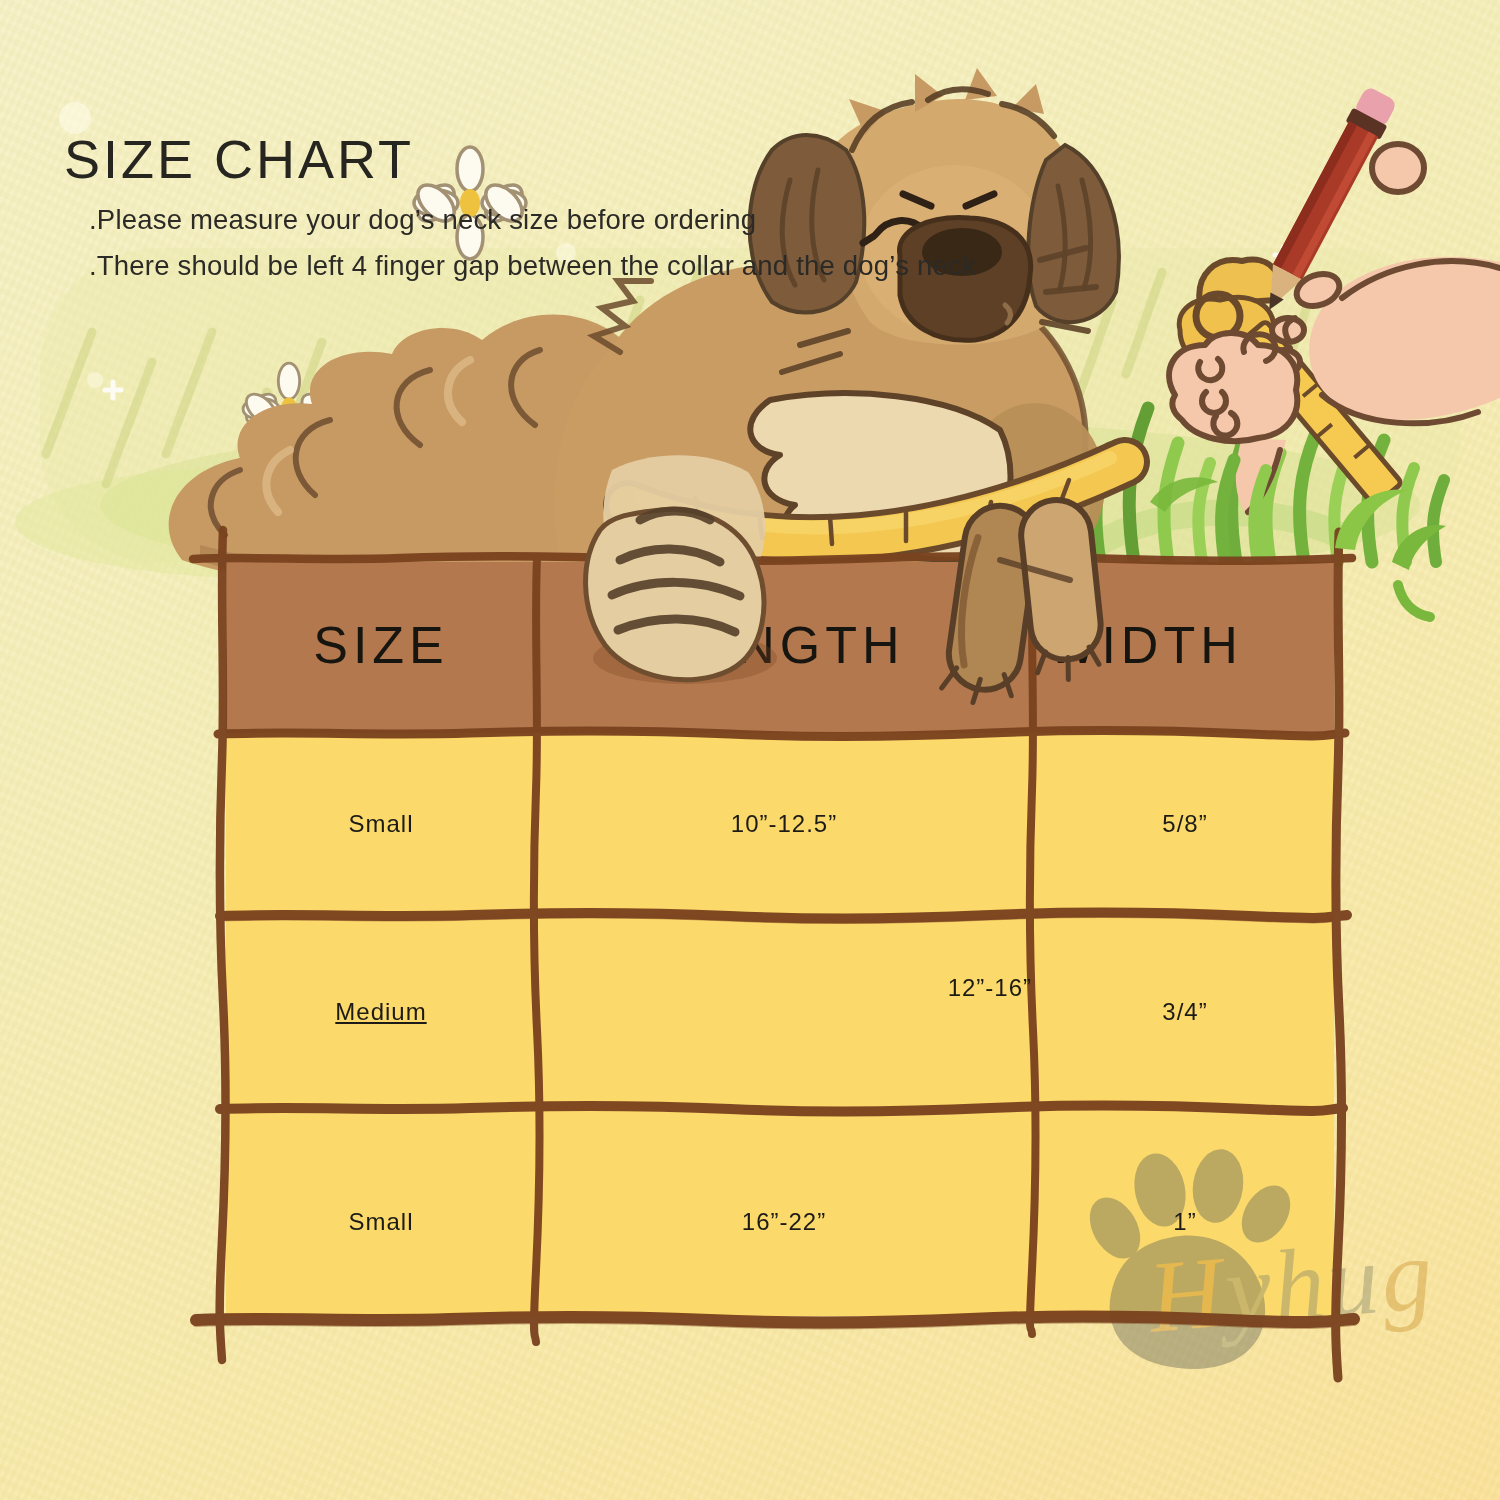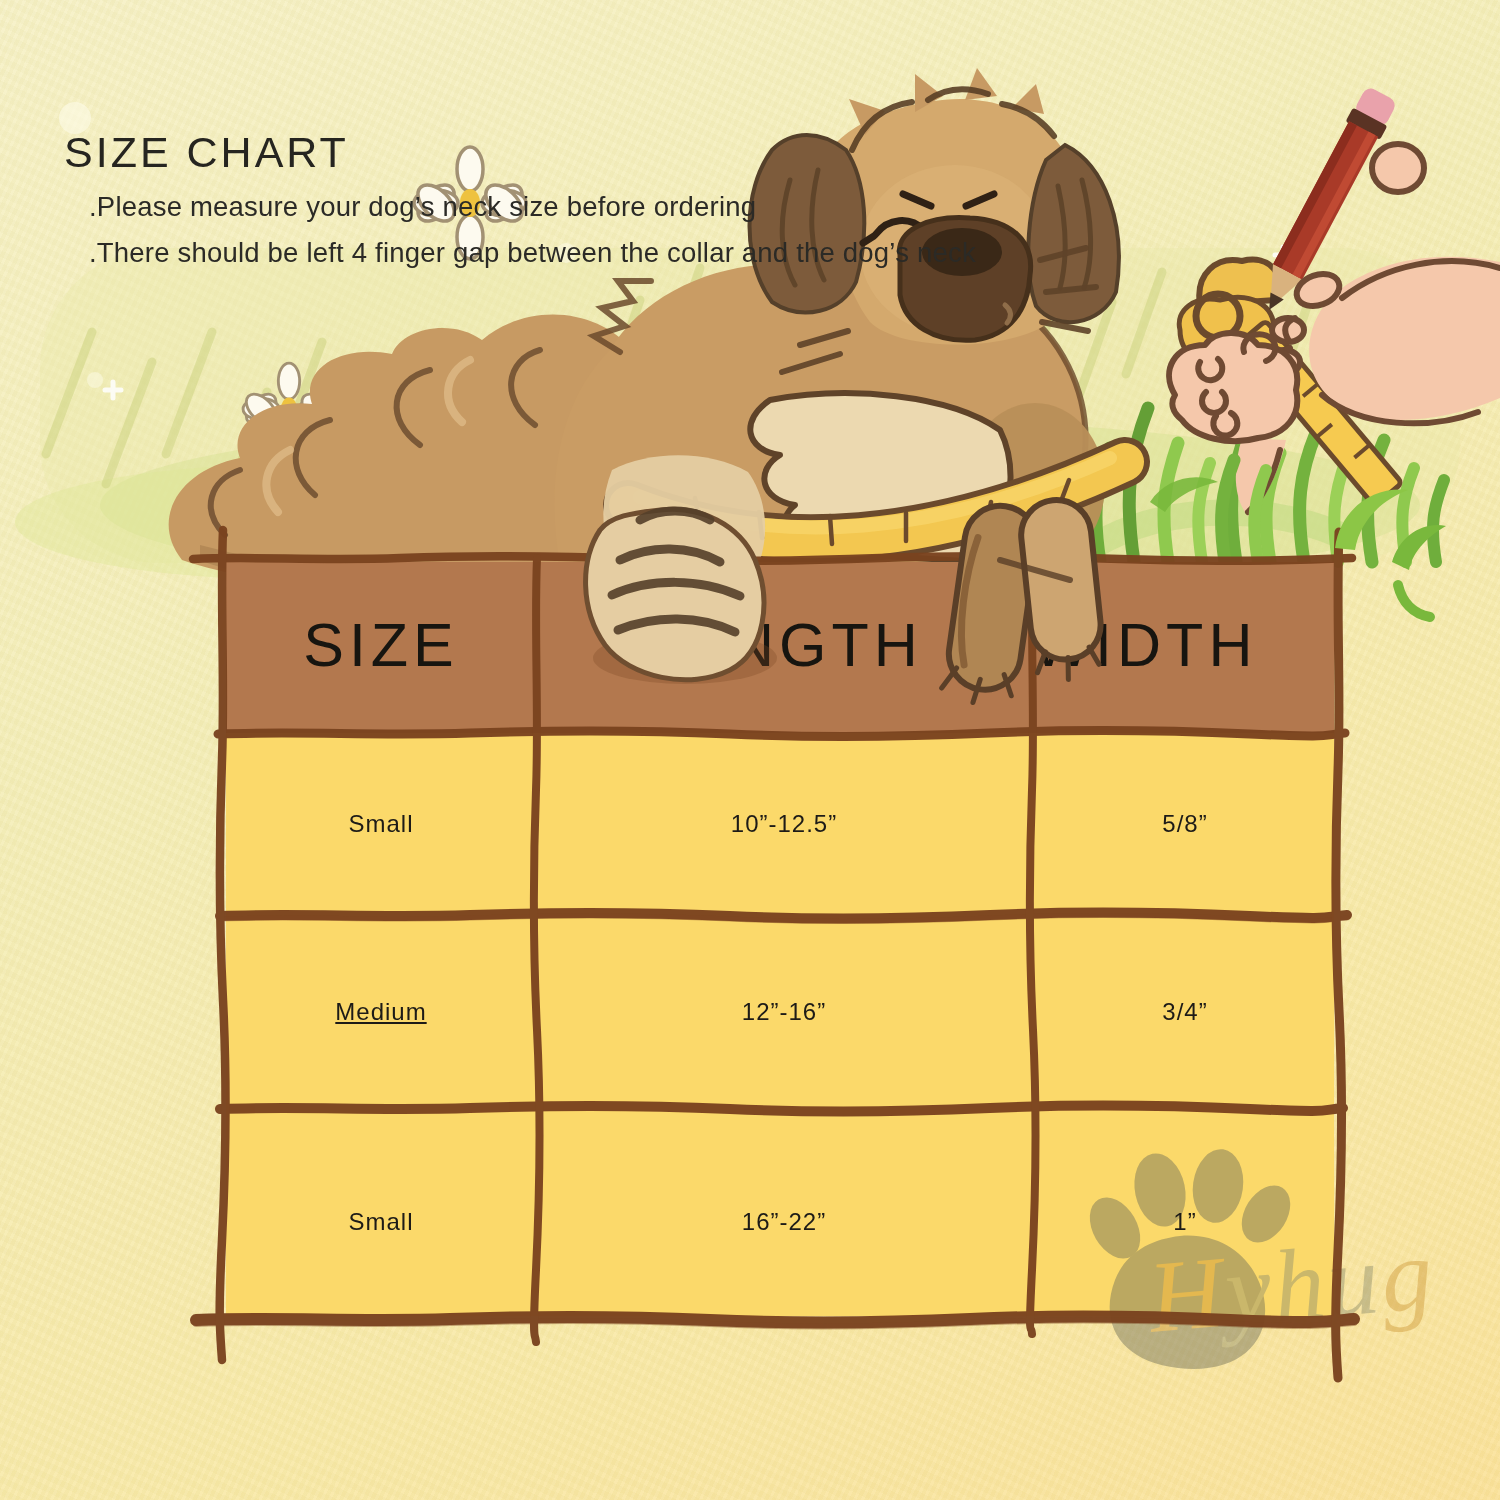--- a/index.html
+++ b/index.html
@@ -15,25 +15,25 @@
       repeating-linear-gradient(25deg,rgba(255,255,255,.06) 0 5px,rgba(170,160,80,.05) 5px 11px);
   }
   svg{position:absolute;left:0;top:0;}
   #scene-back{z-index:1;}
   .table-bg{position:absolute;z-index:2;}
   #tbg-header{left:226px;top:562px;width:1108px;height:171px;background:#b3784e;}
   #tbg-body{left:226px;top:733px;width:1108px;height:583px;background:#fbd96a;}
   #watermark-svg{z-index:3;}
   #table-lines{z-index:4;}
   .cell{position:absolute;z-index:5;text-align:center;color:#1d1b17;}
-  .hcell{font-size:61px;letter-spacing:5px;color:#171510;line-height:60px;}
+  .hcell{font-size:52px;letter-spacing:5px;color:#171510;line-height:60px;}
   .vcell{font-size:24px;line-height:48px;letter-spacing:1px;}
   #overlay{z-index:6;}
   #titleblock{position:absolute;z-index:7;left:64px;top:128px;color:#262520;}
-  #page-title{font-size:43px;letter-spacing:3px;color:#262520;}
+  #page-title{font-size:54px;letter-spacing:3px;color:#262520;}
   .note{font-size:27.5px;color:#2b2a26;margin-top:14px;letter-spacing:.2px;margin-left:25px;}
   .note:first-of-type{margin-top:42px;}
 </style>
 </head>
 <body>
 
 <div id="canvas">
   <div id="texture"></div>
 
   <svg id="scene-back" width="1500" height="1500" viewBox="0 0 1500 1500">
@@ -329,21 +329,21 @@
   <div class="cell hcell" style="left:536px;top:615px;width:496px;">LENGTH</div>
   <div class="cell hcell" style="left:992px;top:615px;width:306px;">WIDTH</div>
 
   <div>
     <div class="cell vcell" style="left:226px;top:800px;width:310px;">Small</div>
     <div class="cell vcell" style="left:536px;top:800px;width:496px;">10”-12.5”</div>
     <div class="cell vcell" style="left:1032px;top:800px;width:306px;">5/8”</div>
   </div>
   <div>
     <div class="cell vcell" style="left:226px;top:988px;width:310px;text-decoration:underline;">Medium</div>
-    <div class="cell vcell" style="left:536px;top:988px;width:496px;">12”-16”</div>
+    <div class="cell vcell" style="left:536px;top:964px;width:496px;text-align:right;">12”-16”</div>
     <div class="cell vcell" style="left:1032px;top:988px;width:306px;">3/4”</div>
   </div>
   <div>
     <div class="cell vcell" style="left:226px;top:1198px;width:310px;">Small</div>
     <div class="cell vcell" style="left:536px;top:1198px;width:496px;">16”-22”</div>
     <div class="cell vcell" style="left:1032px;top:1198px;width:306px;">1”</div>
   </div>
 
   <svg id="overlay" width="1500" height="1500" viewBox="0 0 1500 1500">
 

